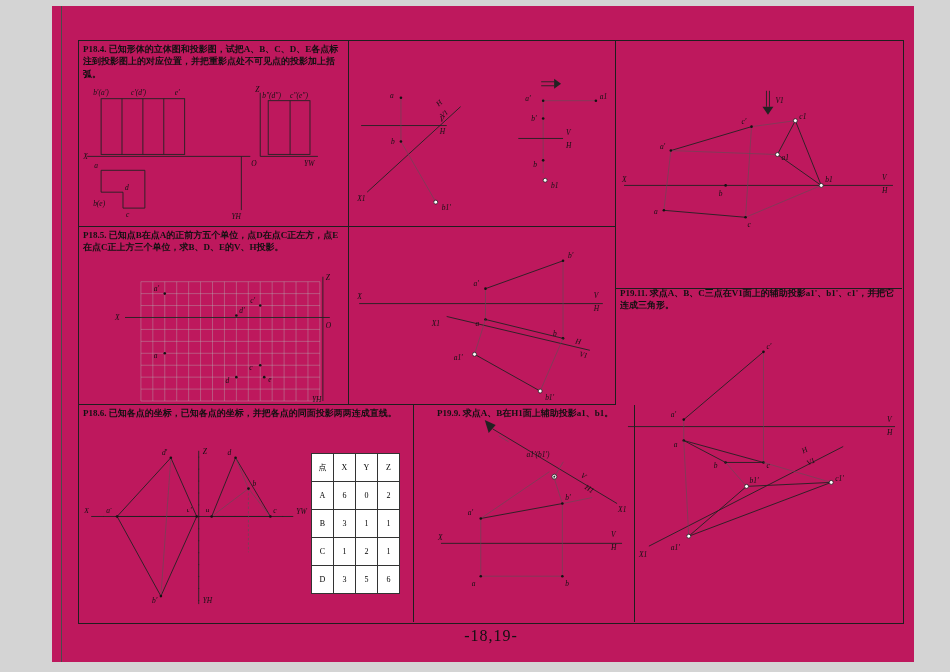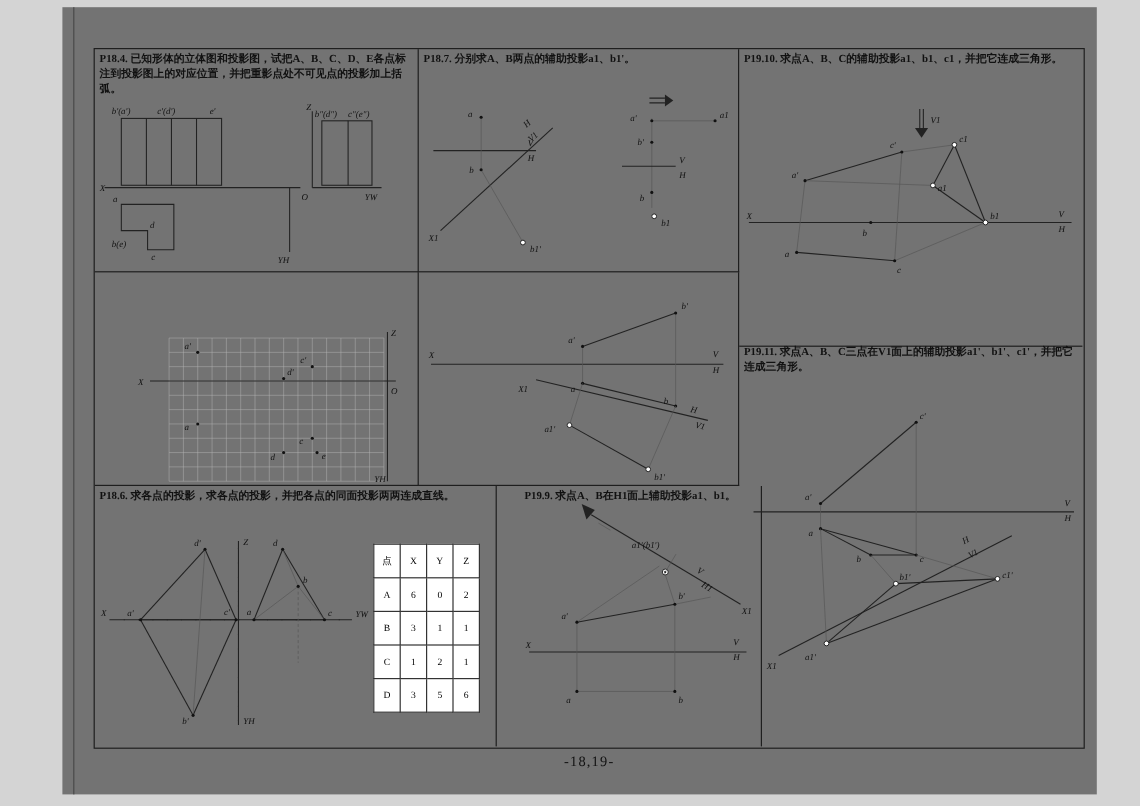--- a/index.html
+++ b/index.html
@@ -1,20 +1,20 @@
 <!DOCTYPE html>
 <html><head>
 <meta charset="utf-8">
 <style>
   * { margin:0; padding:0; box-sizing:border-box; }
   html,body { width:950px; height:672px; }
   body { background:#d4d4d4; position:relative; overflow:hidden;
          font-family:"Liberation Serif", serif; }
   .page { position:absolute; left:52px; top:6px; width:862px; height:656px;
-          background:#737373; }
+          background:#be185d; }
   .binding-line { position:absolute; left:9px; top:0; width:1px; height:656px;
                   background:#4a4a4a; }
   .frame { position:absolute; left:26px; top:34px; width:826px; height:584px;
            border:1.5px solid #1e1e1e; }
   .cell { position:absolute; overflow:hidden; }
   .br { border-right:1px solid #1e1e1e; }
   .bb { border-bottom:1px solid #1e1e1e; }
   .caption { position:absolute; top:2px; left:4px; right:3px; z-index:2;
              font-size:9px; font-weight:bold; line-height:1.38; color:#111; }
   .diagram { position:absolute; left:0; top:0; width:100%; height:100%; z-index:1; }
@@ -28,21 +28,21 @@
   .diagram circle.open { fill:#fff; stroke:#222; stroke-width:0.8; }
   .diagram .solid { fill:#222; stroke:none; }
   .diagram text { font-family:"Liberation Serif", serif; font-style:italic;
                   font-size:7.5px; fill:#111; }
   .coord-table { position:absolute; left:232px; top:48px; z-index:2;
                  border-collapse:collapse; background:#fff; }
   .coord-table th, .coord-table td
     { border:1px solid #333; width:22px; height:28px; padding:0;
       font-size:8px; font-weight:normal; text-align:center; vertical-align:middle; }
   .page-number { position:absolute; left:26px; top:621px; width:826px;
-                 text-align:center; font-size:12px; letter-spacing:1px; color:#111; }
+                 text-align:center; font-size:16px; letter-spacing:1px; color:#111; }
 </style>
 </head>
 <body>
 
 <div class="page">
   <div class="binding-line"></div>
   <div class="frame">
 
     <div class="cell br bb" style="left:0;top:0;width:270px;height:186px">
       <p class="caption">P18.4. 已知形体的立体图和投影图，试把A、B、C、D、E各点标注到投影图上的对应位置，并把重影点处不可见点的投影加上括弧。</p>
@@ -75,21 +75,20 @@
             <text x="177" y="51">Z</text>
             <text x="173" y="126">O</text>
             <text x="226" y="126">YW</text>
             <text x="184" y="57">b"(d")</text>
             <text x="212" y="57">c"(e")</text>
           </g>
       </svg>
     </div>
 
     <div class="cell br bb" style="left:270px;top:0;width:267px;height:186px">
-      <p class="caption">P18.7. 分别求A、B两点的辅助投影a1、b1'。</p>
       <svg class="diagram" viewBox="0 0 267 186">
         <g>
           <line x1="12" y1="85" x2="98" y2="85"></line>
           <line class="thin" x1="52" y1="57" x2="52" y2="101"></line>
           <line x1="18" y1="152" x2="112" y2="66"></line>
           <line class="thin" x1="52" y1="101" x2="86" y2="160"></line>
           <circle cx="52" cy="57" r="1.3"></circle>
           <circle cx="52" cy="101" r="1.3"></circle>
           <circle class="open" cx="87" cy="162" r="2"></circle>
         </g>
@@ -120,21 +119,20 @@
             <text x="183" y="80">b'</text>
             <text x="185" y="127">b</text>
             <text x="203" y="148">b1</text>
             <text x="218" y="95">V</text>
             <text x="218" y="108">H</text>
           </g>
       </svg>
     </div>
 
     <div class="cell bb" style="left:537px;top:0;width:286px;height:248px">
-      <p class="caption">P19.10. 求点A、B、C的辅助投影a1、b1、c1，并把它连成三角形。</p>
       <svg class="diagram" viewBox="0 0 287 248">
         <g>
           <line x1="151" y1="50" x2="151" y2="66"></line>
           <line x1="154" y1="50" x2="154" y2="66"></line>
           <polygon class="solid" points="147,66 158,66 152.5,74"></polygon>
         </g>
         <g>
           <line x1="8" y1="145" x2="278" y2="145"></line>
           <line x1="55" y1="110" x2="136" y2="86"></line>
           <line x1="48" y1="170" x2="130" y2="177"></line>
@@ -166,20 +164,21 @@
             <text x="166" y="119">a1</text>
             <text x="210" y="142">b1</text>
             <text x="103" y="156">b</text>
             <text x="38" y="174">a</text>
             <text x="132" y="187">c</text>
           </g>
       </svg>
     </div>
 
     <div class="cell br bb" style="left:0;top:186px;width:270px;height:178px">
+      <p class="caption">P18.5. 已知点B在点A的正前方五个单位，点D在点C正左方，点E在点C正上方三个单位，求B、D、E的V、H投影。</p>
       <svg class="diagram" viewBox="0 0 270 178">
         <g class="grid">
           <line x1="62" y1="55" x2="62" y2="175"></line>
             <line x1="74" y1="55" x2="74" y2="175"></line>
           <line x1="86" y1="55" x2="86" y2="175"></line>
             <line x1="98" y1="55" x2="98" y2="175"></line>
           <line x1="110" y1="55" x2="110" y2="175"></line>
             <line x1="122" y1="55" x2="122" y2="175"></line>
           <line x1="134" y1="55" x2="134" y2="175"></line>
             <line x1="146" y1="55" x2="146" y2="175"></line>
@@ -264,21 +263,21 @@
             <text x="83" y="100">X1</text>
             <text x="227" y="117" transform="rotate(13 227 117)">H</text>
             <text x="231" y="130" transform="rotate(13 231 130)">V1</text>
             <text x="105" y="134">a1'</text>
             <text x="197" y="174">b1'</text>
           </g>
       </svg>
     </div>
 
     <div class="cell br" style="left:0;top:364px;width:335px;height:217px">
-      <p class="caption">P18.6. 求各点的投影，求各点的投影，并把各点的同面投影两两连成直线。</p>
+      <p class="caption">P18.6. 已知各点的坐标，已知各点的坐标，并把各点的同面投影两两连成直线。</p>
       <svg class="diagram" viewBox="0 0 335 218">
         <g>
           <line x1="12" y1="112" x2="215" y2="112"></line>
           <line x1="120" y1="46" x2="120" y2="200"></line>
           <line class="ticks" x1="24" y1="112" x2="212" y2="112" stroke-width="5" stroke-dasharray="0.8 11.2"></line>
           <line class="ticks" x1="120" y1="52" x2="120" y2="198" stroke-width="5" stroke-dasharray="0.8 11.2"></line>
         </g>
         <g>
           <line x1="92" y1="53" x2="38" y2="112"></line>
           <line x1="92" y1="53" x2="118" y2="112"></line>

